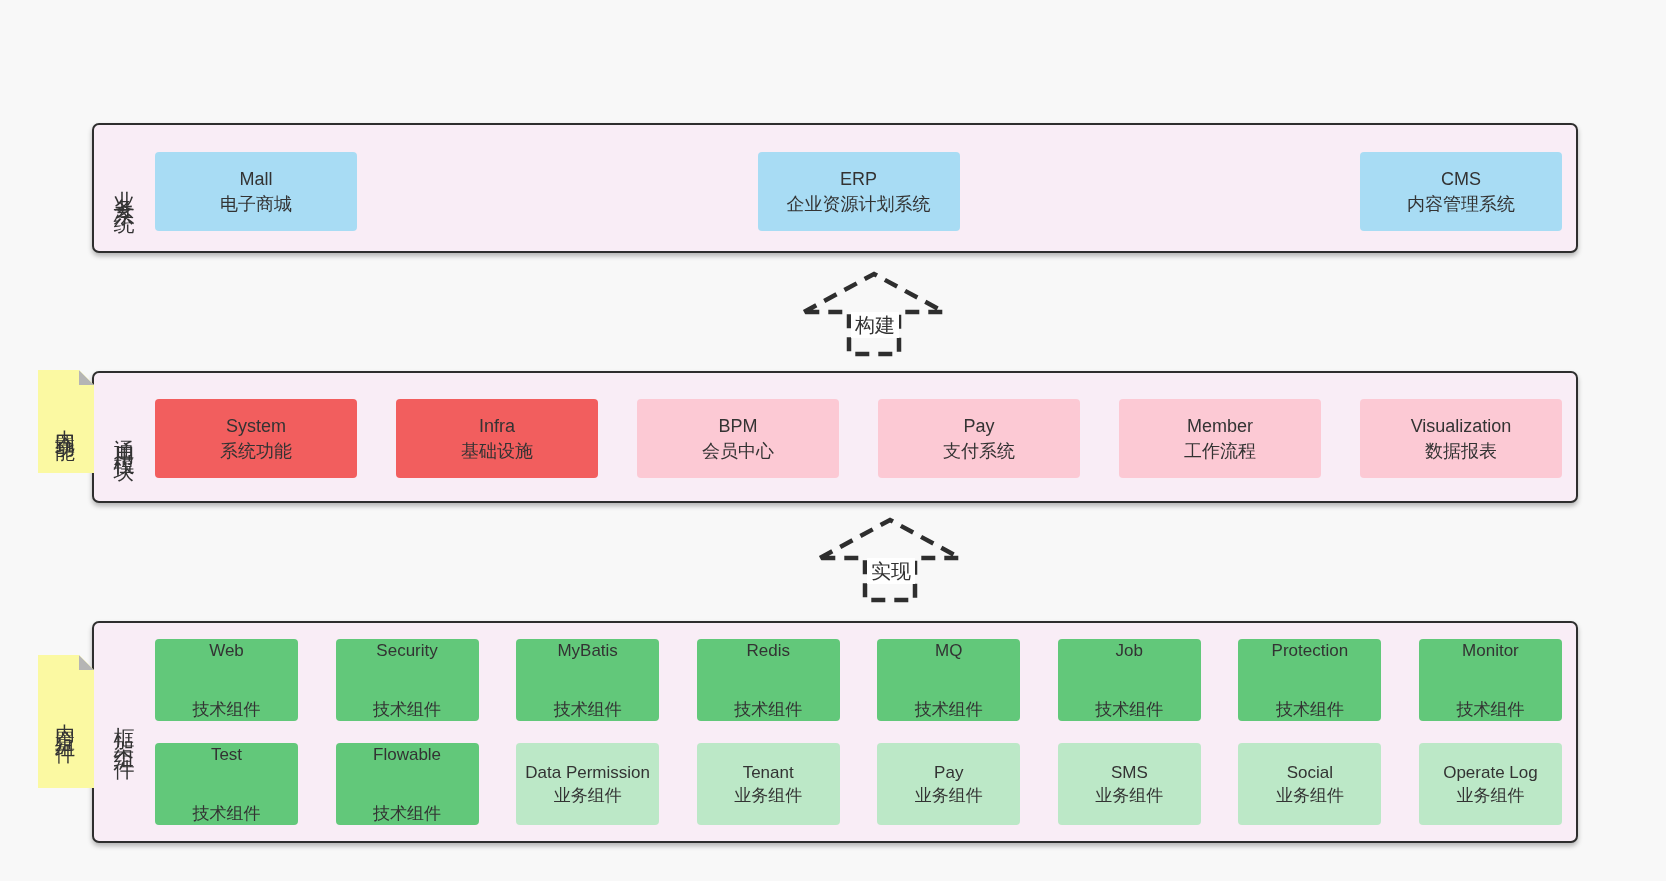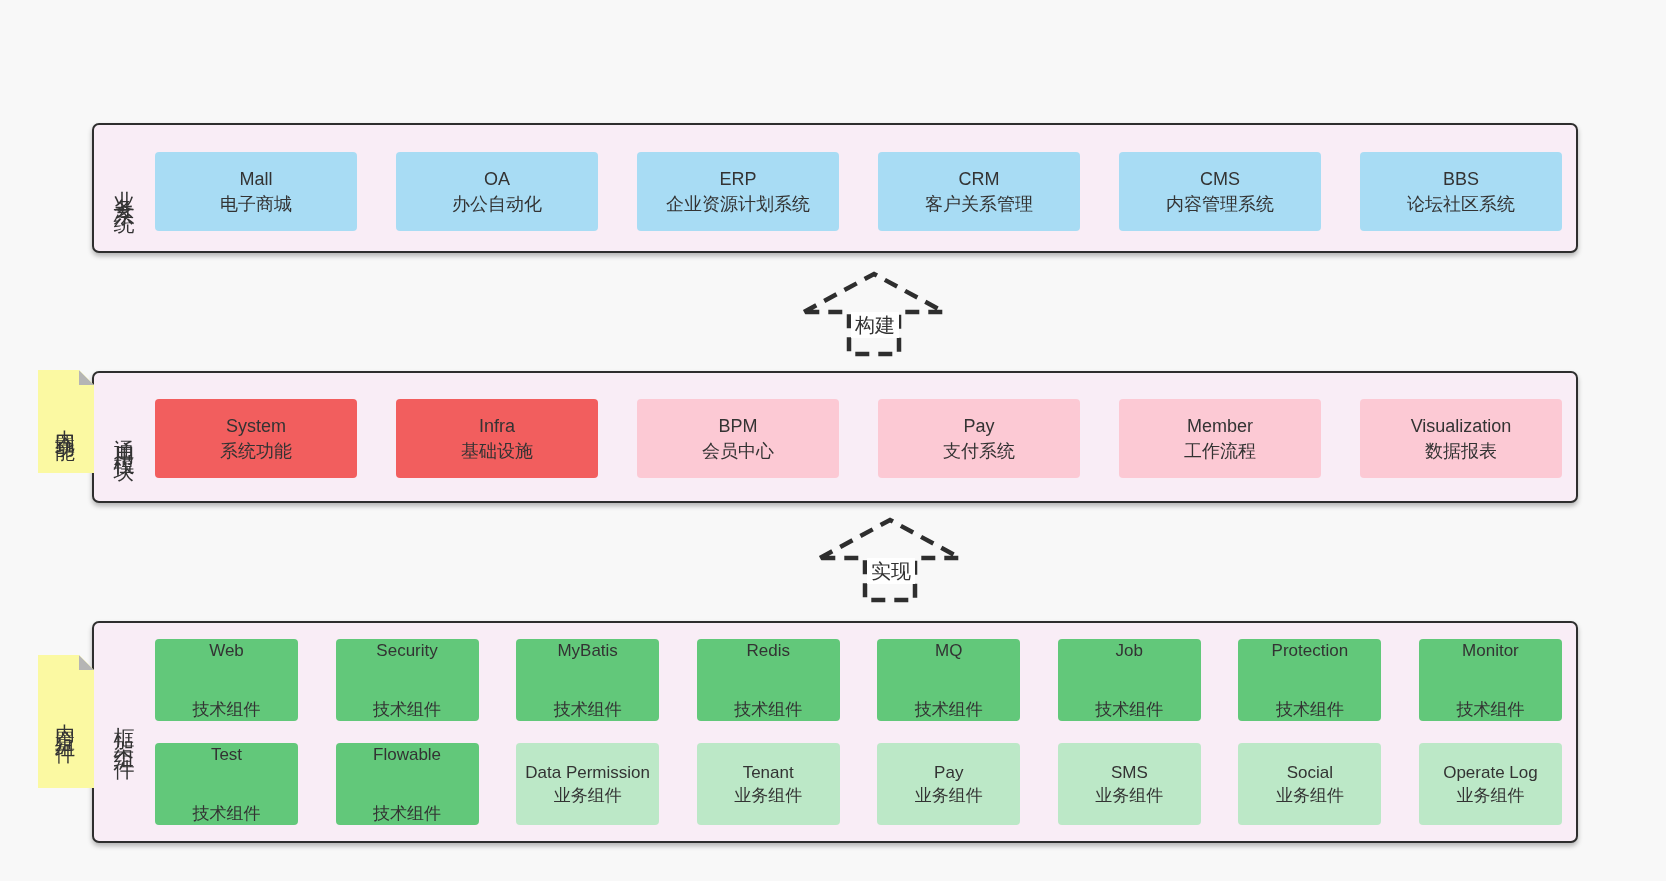--- a/index.html
+++ b/index.html
@@ -92,38 +92,26 @@
 <div class="canvas">
 
   <section class="container c1">
     <div class="v-label">业务系统</div>
     <div class="boxes">
       <div class="box box-6 blue">
         <div>Mall</div>
         <div>电子商城</div>
       </div>
       <div class="box box-6 blue">
-        <div>OA</div>
-        <div>办公自动化</div>
-      </div>
-      <div class="box box-6 blue">
         <div>ERP</div>
         <div>企业资源计划系统</div>
-      </div>
-      <div class="box box-6 blue">
-        <div>CRM</div>
-        <div>客户关系管理</div>
       </div>
       <div class="box box-6 blue">
         <div>CMS</div>
         <div>内容管理系统</div>
-      </div>
-      <div class="box box-6 blue">
-        <div>BBS</div>
-        <div>论坛社区系统</div>
       </div>
     </div>
   </section>
 
   <svg class="arrow-svg arrow1" viewBox="0 0 170 95">
     <path class="arrow-path" d="M12 46 L82 8 L152 46 L107 46 L107 88 L57 88 L57 46 Z"></path>
   </svg>
   <div class="arrow-label arrow-label-1">构建</div>
 
   <div class="tag tag1">

